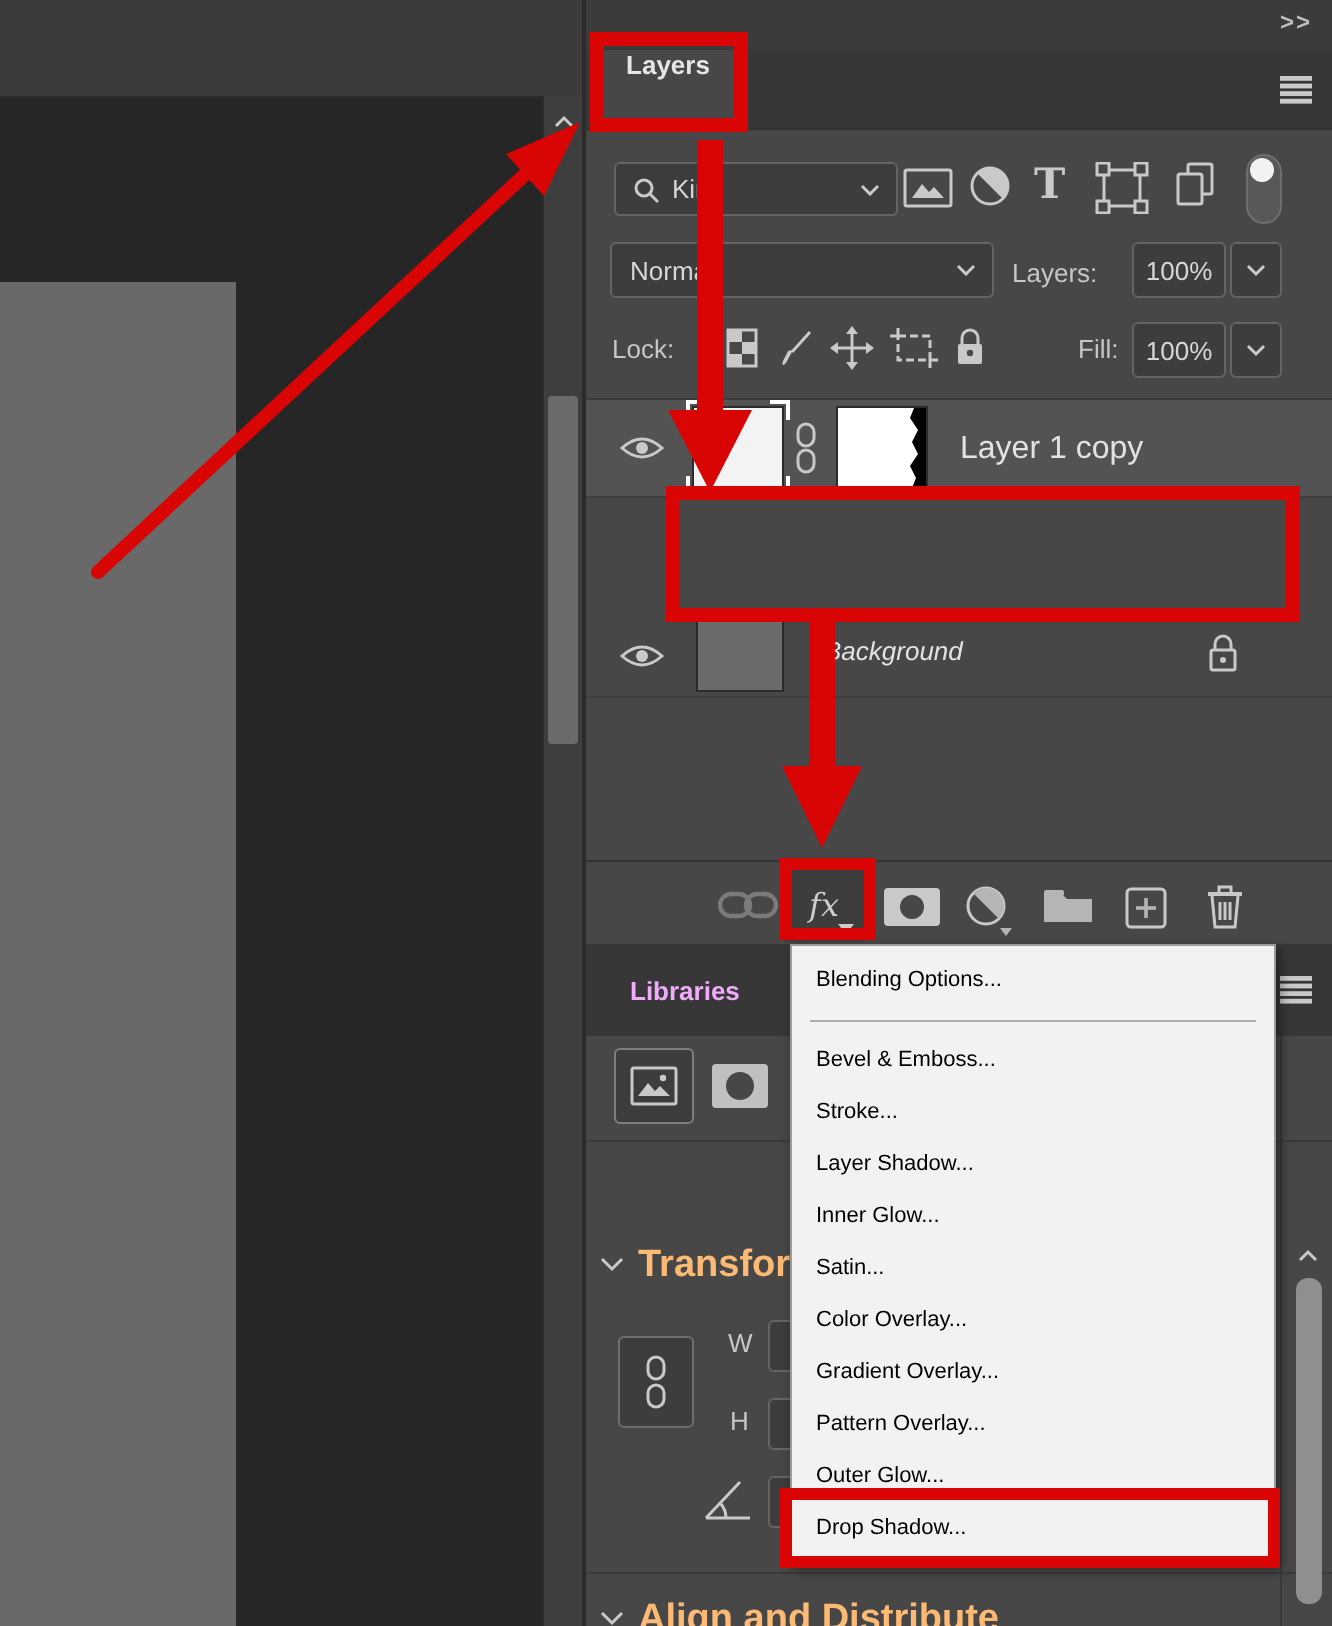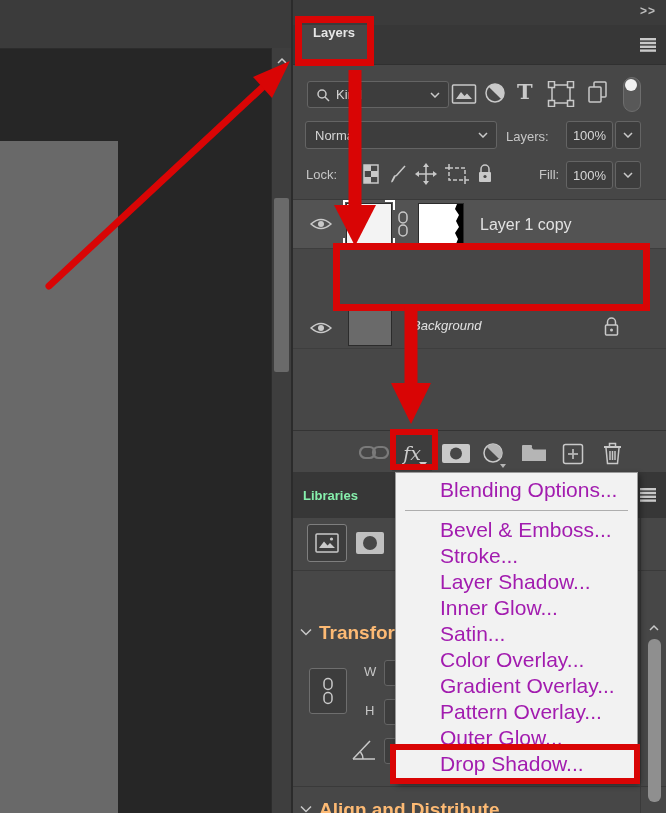--- a/index.html
+++ b/index.html
@@ -7,22 +7,22 @@
        background:#474747;font-family:"Liberation Sans",sans-serif;}
   .abs{position:absolute}
   .ic{stroke:#c9c9c9;fill:none;stroke-width:1.5}
   .icf{fill:#c9c9c9;stroke:none}
   .lbl{color:#c6c6c6;font-size:13px}
   .fld{background:#3d3d3d;border:1px solid #646464;border-radius:3px;
        color:#d6d6d6;font-size:13px;display:flex;align-items:center;box-sizing:border-box}
   .tabtxt{font-weight:bold;font-size:13px}
   .row-sep{border-bottom:1px solid #3e3e3e}
   .red-box{position:absolute;border-style:solid;border-color:#d90505;z-index:45;box-sizing:border-box;pointer-events:none}
-  .mi{position:absolute;left:0;right:0;height:26px;line-height:26px;padding-left:44px;
-      color:#a21caf;font-size:21px;cursor:default;white-space:nowrap}
+  .mi{position:absolute;left:0;right:0;height:26px;line-height:26px;padding-left:12px;
+      color:#000000;font-size:11px;cursor:default;white-space:nowrap}
   .hdr{font-weight:bold;font-size:19px;color:#fdba74;white-space:nowrap}
 </style>
 </head>
 <body>
 
 <div class="abs" style="left:0;top:0;width:293px;height:813px;background:#262626">
   <div class="abs" style="left:0;top:0;width:293px;height:48px;background:#3b3b3b;border-bottom:1px solid #2c2c2c"></div>
   <div class="abs" style="left:0;top:141px;width:118px;height:672px;background:#696969"></div>
 
   <div class="abs" style="left:271px;top:48px;width:20px;height:765px;background:#3e3e3e;border-left:1px solid #2c2c2c">
@@ -205,21 +205,21 @@
   </div>
 
   <div class="abs" style="left:0;top:430px;width:373px;height:42px;border-top:1px solid #343434">
     <svg class="abs" style="left:66px;top:13px" width="30" height="17" viewBox="0 0 30 17">
       <g fill="none" stroke="#7a7a7a" stroke-width="2.2">
           <rect x="1" y="3" width="15" height="11" rx="5.5"></rect>
           <rect x="14" y="3" width="15" height="11" rx="5.5"></rect>
         </g>
     </svg>
     <div class="abs" style="left:99px;top:3px;width:40px;height:37px;background:#3d3d3d;display:flex;align-items:center;justify-content:center">
-      <span style="font-family:'DejaVu Serif',serif;font-style:italic;font-size:19px;color:#cdcdcd">fx</span>
+      <span style="font-family:'DejaVu Serif',serif;font-style:italic;font-size:16px;color:#cdcdcd">fx</span>
       <div style="position:absolute;right:5px;bottom:4px;width:0;height:0;border-left:4px solid transparent;border-right:4px solid transparent;border-top:5px solid #cdcdcd"></div>
     </div>
     <svg class="abs" style="left:148px;top:12px" width="30" height="21" viewBox="0 0 30 21">
       <rect class="icf" x="1" y="1" width="28" height="19" rx="2" fill="#b5b5b5"></rect>
       <circle cx="15" cy="10.5" r="6" fill="#474747"></circle>
     </svg>
     <svg class="abs" style="left:188px;top:11px" width="26" height="26" viewBox="0 0 26 26">
       <circle class="ic" cx="12" cy="11" r="9" stroke="#b5b5b5"></circle>
       <path fill="#b5b5b5" transform="rotate(-45 12 11)" d="M12 2 A9 9 0 0 1 12 20 Z"></path>
       <path fill="#b5b5b5" d="M19 22 L25 22 L22 26 Z"></path>
@@ -243,21 +243,21 @@
           <line x1="7" y1="9" x2="7" y2="18"></line>
           <line x1="9.5" y1="9" x2="9.5" y2="18"></line>
           <line x1="12" y1="9" x2="12" y2="18"></line>
         </g>
     </svg>
   </div>
 
   <div class="abs" style="left:0;top:472px;width:373px;height:341px">
     <div class="abs" style="left:0;top:0;width:373px;height:46px;background:#373737;border-bottom:1px solid #303030">
       <div class="abs" style="left:0;top:0;width:137px;height:46px;display:flex;align-items:center;border-right:1px solid #2f2f2f">
-        <span class="tabtxt" style="color:#86efac;margin-left:10px">Libraries</span>
+        <span class="tabtxt" style="color:#f0abfc;margin-left:22px">Libraries</span>
       </div>
       <svg class="abs" style="right:8px;top:16px" width="20" height="14" viewBox="0 0 20 14">
         <g class="icf" fill="#c9c9c9">
             <rect x="2" y="0" width="16" height="2.4"></rect>
             <rect x="2" y="3.8" width="16" height="2.4"></rect>
             <rect x="2" y="7.6" width="16" height="2.4"></rect>
             <rect x="2" y="11.4" width="16" height="2.4"></rect>
           </g>
       </svg>
     </div>

